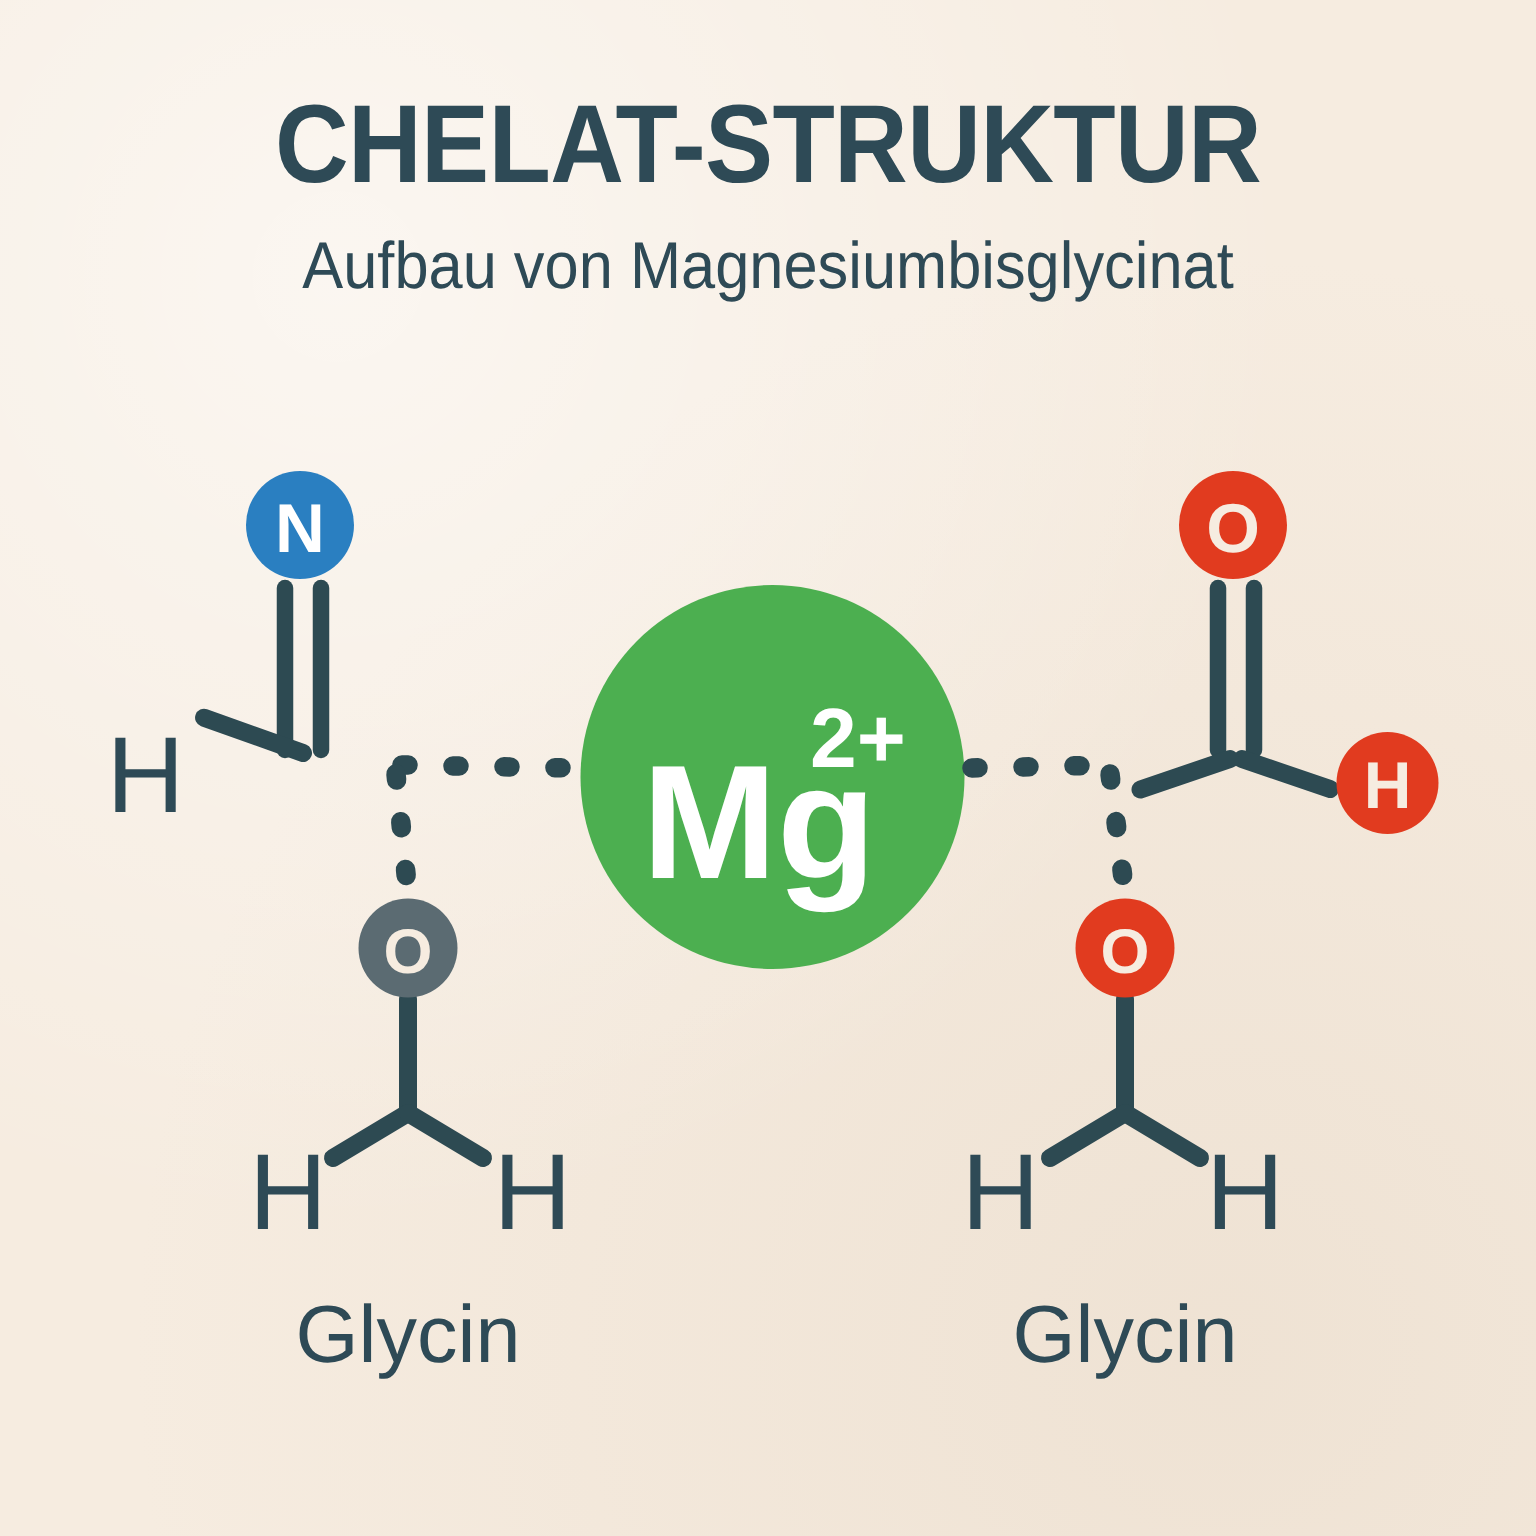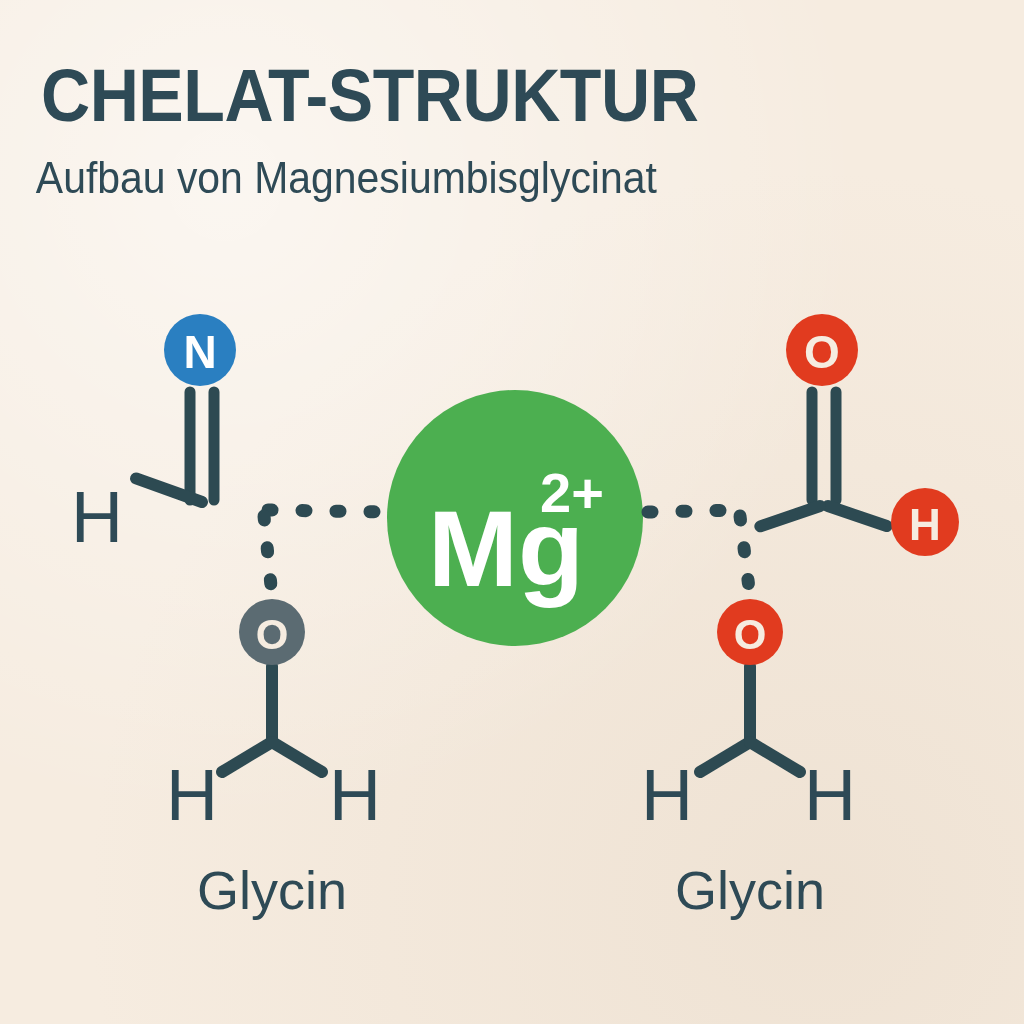--- a/index.html
+++ b/index.html
@@ -21,21 +21,21 @@
     background: #f6ece0;
     background-image:
       radial-gradient(circle at 22% 18%, rgba(255,255,255,0.55) 0%, rgba(255,255,255,0) 55%),
       radial-gradient(circle at 80% 88%, rgba(225,208,188,0.35) 0%, rgba(225,208,188,0) 60%);
   }
   .titles {
     position: absolute;
     top: 56px;
     left: 0;
     width: 1024px;
-    text-align: left;
+    text-align: center;
   }
   .title {
     font-family: "Liberation Sans", sans-serif;
     font-size: 74px;
     font-weight: 700;
     letter-spacing: -0.5px;
     color: #2e4a56;
     line-height: 1.08;
     margin: 0;
     transform: scaleX(0.92);

